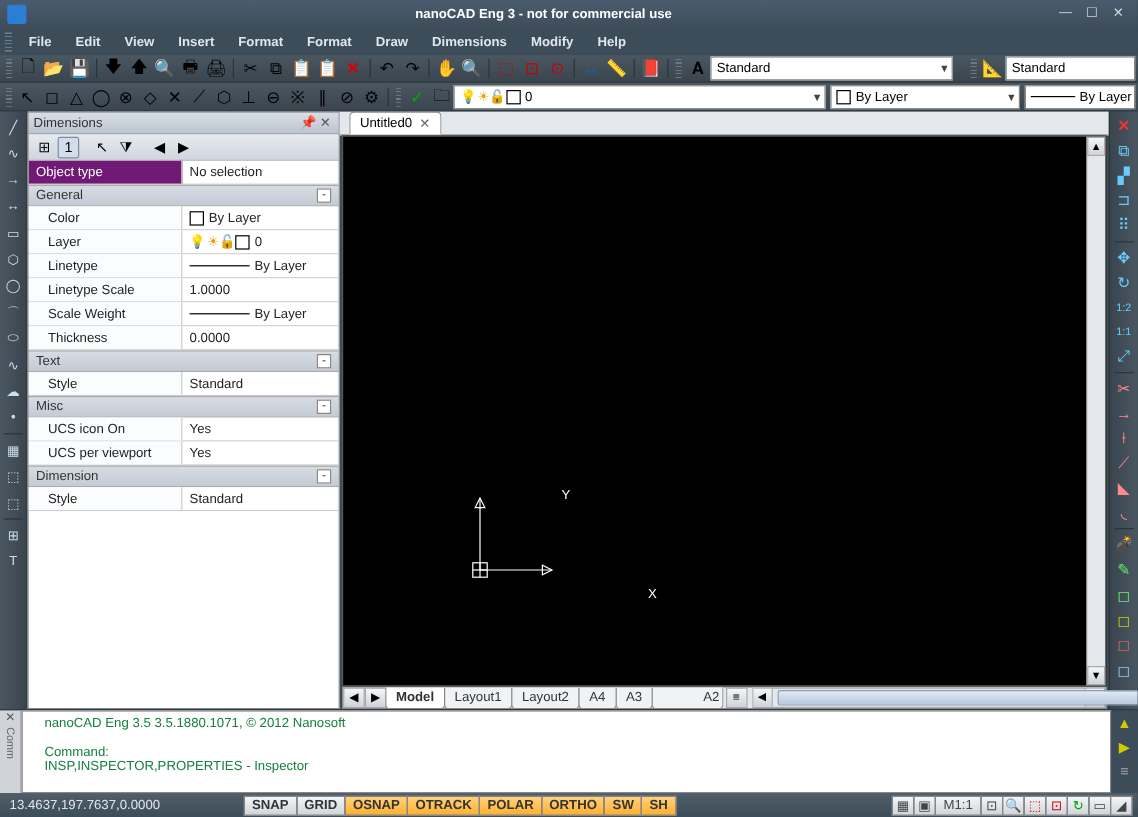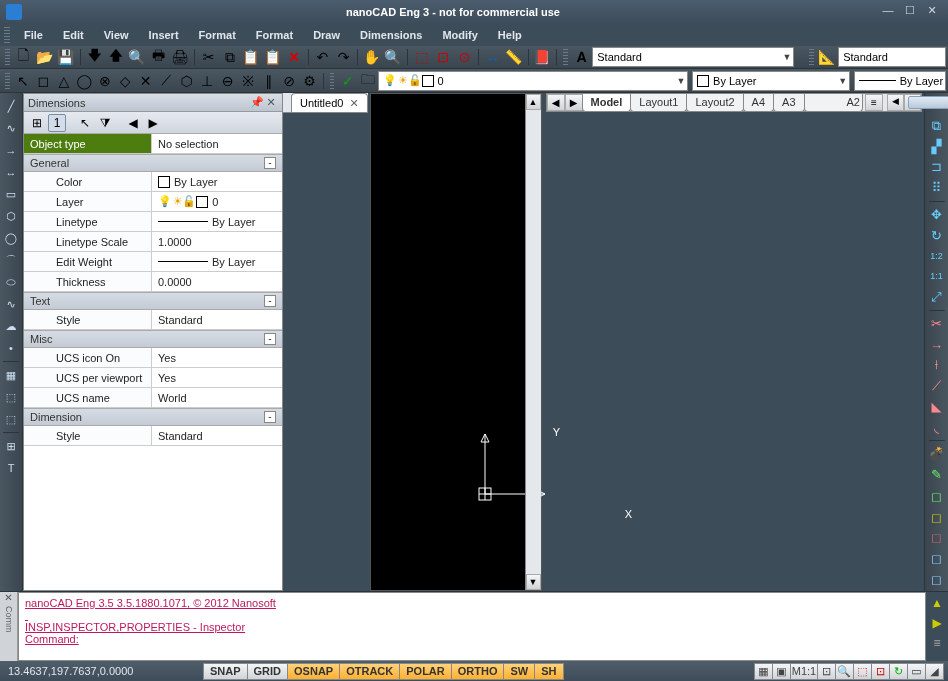--- a/index.html
+++ b/index.html
@@ -22,28 +22,28 @@
 .leftbar { width: 23px; background: linear-gradient(90deg,#4a5761,#3a454e); display: flex; flex-direction: column; align-items: center; padding: 2px 0; border-right: 1px solid #2a343c; }
 .leftbar .vbtn { width: 20px; height: 20px; margin: 1px 0; display:flex; align-items:center; justify-content:center; cursor:pointer; border-radius:2px; color:#cde; }
 .vsep { height: 1px; width: 16px; background: #2a343c; margin: 2px 0; }
 .inspector { width: 260px; background: #eaeef2; border: 1px solid #888; display: flex; flex-direction: column; }
 .insp-title { height: 18px; background: linear-gradient(#d8dee6,#bcc6d0); padding: 0 4px; display: flex; align-items: center; color: #333; border-bottom: 1px solid #999; font-size:11px; }
 .insp-title .ttxt { flex: 1; }
 .insp-title .pin, .insp-title .cls { width: 14px; text-align: center; cursor: pointer; color: #555; }
 .insp-tb { height: 22px; background: linear-gradient(#e6eaf0,#d0d6de); display: flex; align-items: center; padding: 0 4px; border-bottom: 1px solid #aaa; gap:2px;}
 .insp-tb .ib { width: 18px; height: 18px; display:flex;align-items:center;justify-content:center; cursor:pointer; border:1px solid transparent; border-radius:2px; font-size:12px;}
 .prow { height: 20px; display: flex; border-bottom: 1px solid #ccc; background: #fff; }
-.prow.sel .pk { background: #4d7c0f; color: #fff; }
+.prow.sel .pk { background: #701a75; color: #fff; }
 .prow .pk { width: 128px; padding: 0 6px; display: flex; align-items: center; border-right: 1px solid #ccc; color: #222; background:#fafcfe;}
-.prow .pk.ind { padding-left: 32px; }
+.prow .pk.ind { padding-left: 16px; }
 .prow .pv { flex: 1; padding: 0 6px; display: flex; align-items: center; color: #222; }
 .phdr { height: 18px; background: linear-gradient(#d6dce4,#c4cbd4); display: flex; align-items: center; padding: 0 6px; color: #333; border-bottom: 1px solid #aaa; border-top: 1px solid #aaa; }
 .phdr .coll { margin-left: auto; cursor: pointer; width:12px;height:12px;border:1px solid #888;background:#fff;text-align:center;line-height:10px;font-size:10px;}
 .insp-fill { flex: 1; background: #fff; }
-.center { flex: 1; display: flex; flex-direction: row; min-width: 0; }
+.center { flex: 1; display: flex; flex-direction: column; min-width: 0; }
 .doctab-bar { height: 20px; background: #e4e8ec; display: flex; align-items: flex-end; padding-left: 8px; border-bottom: 1px solid #888; }
 .doctab { height: 19px; background: #fff; border: 1px solid #888; border-bottom: none; padding: 2px 8px; display: flex; align-items: center; border-radius: 4px 4px 0 0; gap: 6px; }
 .doctab .x { cursor: pointer; color: #666; }
 .canvas-wrap { flex: 1; position: relative; background: #000; border: 1px solid #555; margin: 0 2px; }
 .ucs { position: absolute; left: 104px; bottom: 76px; }
 .vscroll { position: absolute; right: 0; top: 0; bottom: 0; width: 16px; background: #e4e8ec; border-left: 1px solid #888; }
 .vscroll .sbtn { height: 16px; background: linear-gradient(#f4f6f8,#d0d4d8); border: 1px solid #aaa; text-align: center; font-size: 9px; line-height: 14px; cursor: pointer; }
 .vscroll .sbtm { position: absolute; bottom: 0; left: 0; right: 0; }
 .layout-bar { height: 19px; background: #e4e8ec; display: flex; align-items: center; border: 1px solid #888; margin: 0 2px; }
 .layout-bar .nbtn { width: 18px; height: 17px; background: linear-gradient(#f4f6f8,#d0d4d8); border: 1px solid #aaa; text-align: center; cursor: pointer; font-size: 10px; line-height: 15px; }
@@ -51,21 +51,21 @@
 .ltab.active { background: #fff; font-weight: bold; }
 .hscroll { flex: 1; height: 17px; background: #e4e8ec; margin-left: 4px; display: flex; align-items: center; border: 1px solid #aaa; position: relative; }
 .hscroll .sbtn { width: 16px; height: 15px; background: linear-gradient(#f4f6f8,#d0d4d8); border-right: 1px solid #aaa; text-align: center; cursor: pointer; font-size: 9px; line-height: 13px; }
 .hscroll .sbtn.r { border-left: 1px solid #aaa; border-right: none; margin-left: auto; }
 .hscroll .thumb { position: absolute; left: 20px; width: 450px; top: 1px; bottom: 1px; background: linear-gradient(#e0eaf4,#b8c8dc); border: 1px solid #8aa0b8; border-radius: 2px; }
 .rightbar { width: 24px; background: linear-gradient(90deg,#3a454e,#4a5761); display: flex; flex-direction: column; align-items: center; padding: 2px 0; gap: 1px; border-left: 1px solid #2a343c; }
 .rightbar .rbtn { width: 21px; height: 21px; display:flex; align-items:center; justify-content:center; cursor:pointer; border-radius:2px; font-size:13px; }
 .cmdpanel { height: 70px; background: #3d4c59; display: flex; border-top: 1px solid #2a343c; }
 .cmdside { width: 18px; background: #d0d4d8; display:flex; flex-direction:column; align-items:center; border-right:1px solid #999; }
 .cmdside .cs { height: 14px; cursor: pointer; font-size: 10px; color: #555; }
-.cmdtext { flex: 1; background: #fff; color: #be185d; font-family: "Courier New", monospace; font-size: 12px; padding: 4px 6px; border: 1px solid #888; text-decoration: underline; }
+.cmdtext { flex: 1; background: #fff; color: #15803d; font-family: "Courier New", monospace; font-size: 12px; padding: 4px 18px; border: 1px solid #888; }
 .cmdtext .line { white-space: pre; }
 .cmdright { width: 22px; background: #3d4c59; display:flex; flex-direction:column; align-items:center; gap:2px; padding:2px 0;}
 .cmdright .crb { width:18px; height:18px; cursor:pointer; border-radius:2px; display:flex;align-items:center;justify-content:center;font-size:12px;}
 .statusbar { height: 20px; background: linear-gradient(#505e6a,#3d4c59); display: flex; align-items: center; color: #e0e6ec; padding: 0 4px; }
 .statusbar .coord { width: 200px; padding: 0 4px; }
 .statusbar .sbtn { height: 17px; padding: 0 6px; background: linear-gradient(#f4f6f8,#d0d4d8); border: 1px solid #888; color: #333; margin-left: -1px; cursor: pointer; font-size: 11px; display:flex; align-items:center; font-weight:bold;}
 .statusbar .sbtn.on { background: linear-gradient(#ffd27a,#ffb030); }
 .statusbar .spacer { flex: 1; }
 .statusbar .ricon { width: 19px; height: 17px; background: linear-gradient(#f4f6f8,#d0d4d8); border: 1px solid #888; margin-left: -1px; cursor: pointer; display:flex;align-items:center;justify-content:center;color:#444;font-size:11px;}
 .swatch { width: 12px; height: 12px; border: 1px solid #000; background: #fff; margin-right: 4px; }
@@ -256,21 +256,21 @@
         <div class="pv">
           <span class="linesample" style="max-width:50px;"></span>
           <span>By Layer</span>
         </div>
       </div>
     <div class="prow">
         <div class="pk ind">Linetype Scale</div>
         <div class="pv">1.0000</div>
       </div>
     <div class="prow">
-        <div class="pk ind">Edit Weight</div>
+        <div class="pk ind">Scale Weight</div>
         <div class="pv">
           <span class="linesample" style="max-width:50px;"></span>
           <span>By Layer</span>
         </div>
       </div>
     <div class="prow">
         <div class="pk ind">Thickness</div>
         <div class="pv">0.0000</div>
       </div>
     <div class="phdr">
@@ -285,24 +285,20 @@
         <span>Misc</span>
         <span class="coll">-</span>
       </div>
     <div class="prow">
         <div class="pk ind">UCS icon On</div>
         <div class="pv">Yes</div>
       </div>
     <div class="prow">
         <div class="pk ind">UCS per viewport</div>
         <div class="pv">Yes</div>
-      </div>
-    <div class="prow">
-        <div class="pk ind">UCS name</div>
-        <div class="pv">World</div>
       </div>
     <div class="phdr">
         <span>Dimension</span>
         <span class="coll">-</span>
       </div>
     <div class="prow">
         <div class="pk ind">Style</div>
         <div class="pv">Standard</div>
       </div>
     <div class="insp-fill"></div>
@@ -382,22 +378,22 @@
 </div>
 
 <div class="cmdpanel">
   <div class="cmdside">
     <div class="cs">✕</div>
     <div class="cs" style="writing-mode:vertical-rl;height:auto;font-size:9px;color:#666;">Comm</div>
   </div>
   <div class="cmdtext">
     <div class="line">nanoCAD Eng 3.5 3.5.1880.1071, © 2012 Nanosoft</div>
     <div class="line">&nbsp;</div>
+    <div class="line"><span>Command:</span></div>
     <div class="line">INSP,INSPECTOR,PROPERTIES - Inspector</div>
-    <div class="line"><span>Command:</span></div>
   </div>
   <div class="cmdright">
     <div class="crb" style="color:#cc0;">▲</div>
     <div class="crb" style="color:#cc0;">▶</div>
     <div class="crb" style="color:#aaa;">≡</div>
   </div>
 </div>
 
 <div class="statusbar">
   <div class="coord">13.4637,197.7637,0.0000</div>
@@ -407,21 +403,21 @@
       <div class="sbtn on">OSNAP</div>
       <div class="sbtn on">OTRACK</div>
       <div class="sbtn on">POLAR</div>
       <div class="sbtn on">ORTHO</div>
       <div class="sbtn on">SW</div>
       <div class="sbtn on">SH</div>
     </div>
   <div class="spacer"></div>
   <div class="ricon">▦</div>
   <div class="ricon">▣</div>
-  <div class="ricon" style="width:28px;">M1:1</div>
+  <div class="ricon" style="width:39px;">M1:1</div>
   <div class="ricon">⊡</div>
   <div class="ricon">🔍</div>
   <div class="ricon" style="color:#c00;">⬚</div>
   <div class="ricon" style="color:#c00;">⊡</div>
   <div class="ricon" style="color:#0a0;">↻</div>
   <div class="ricon">▭</div>
   <div class="ricon">◢</div>
 </div>
 
 </body></html>

